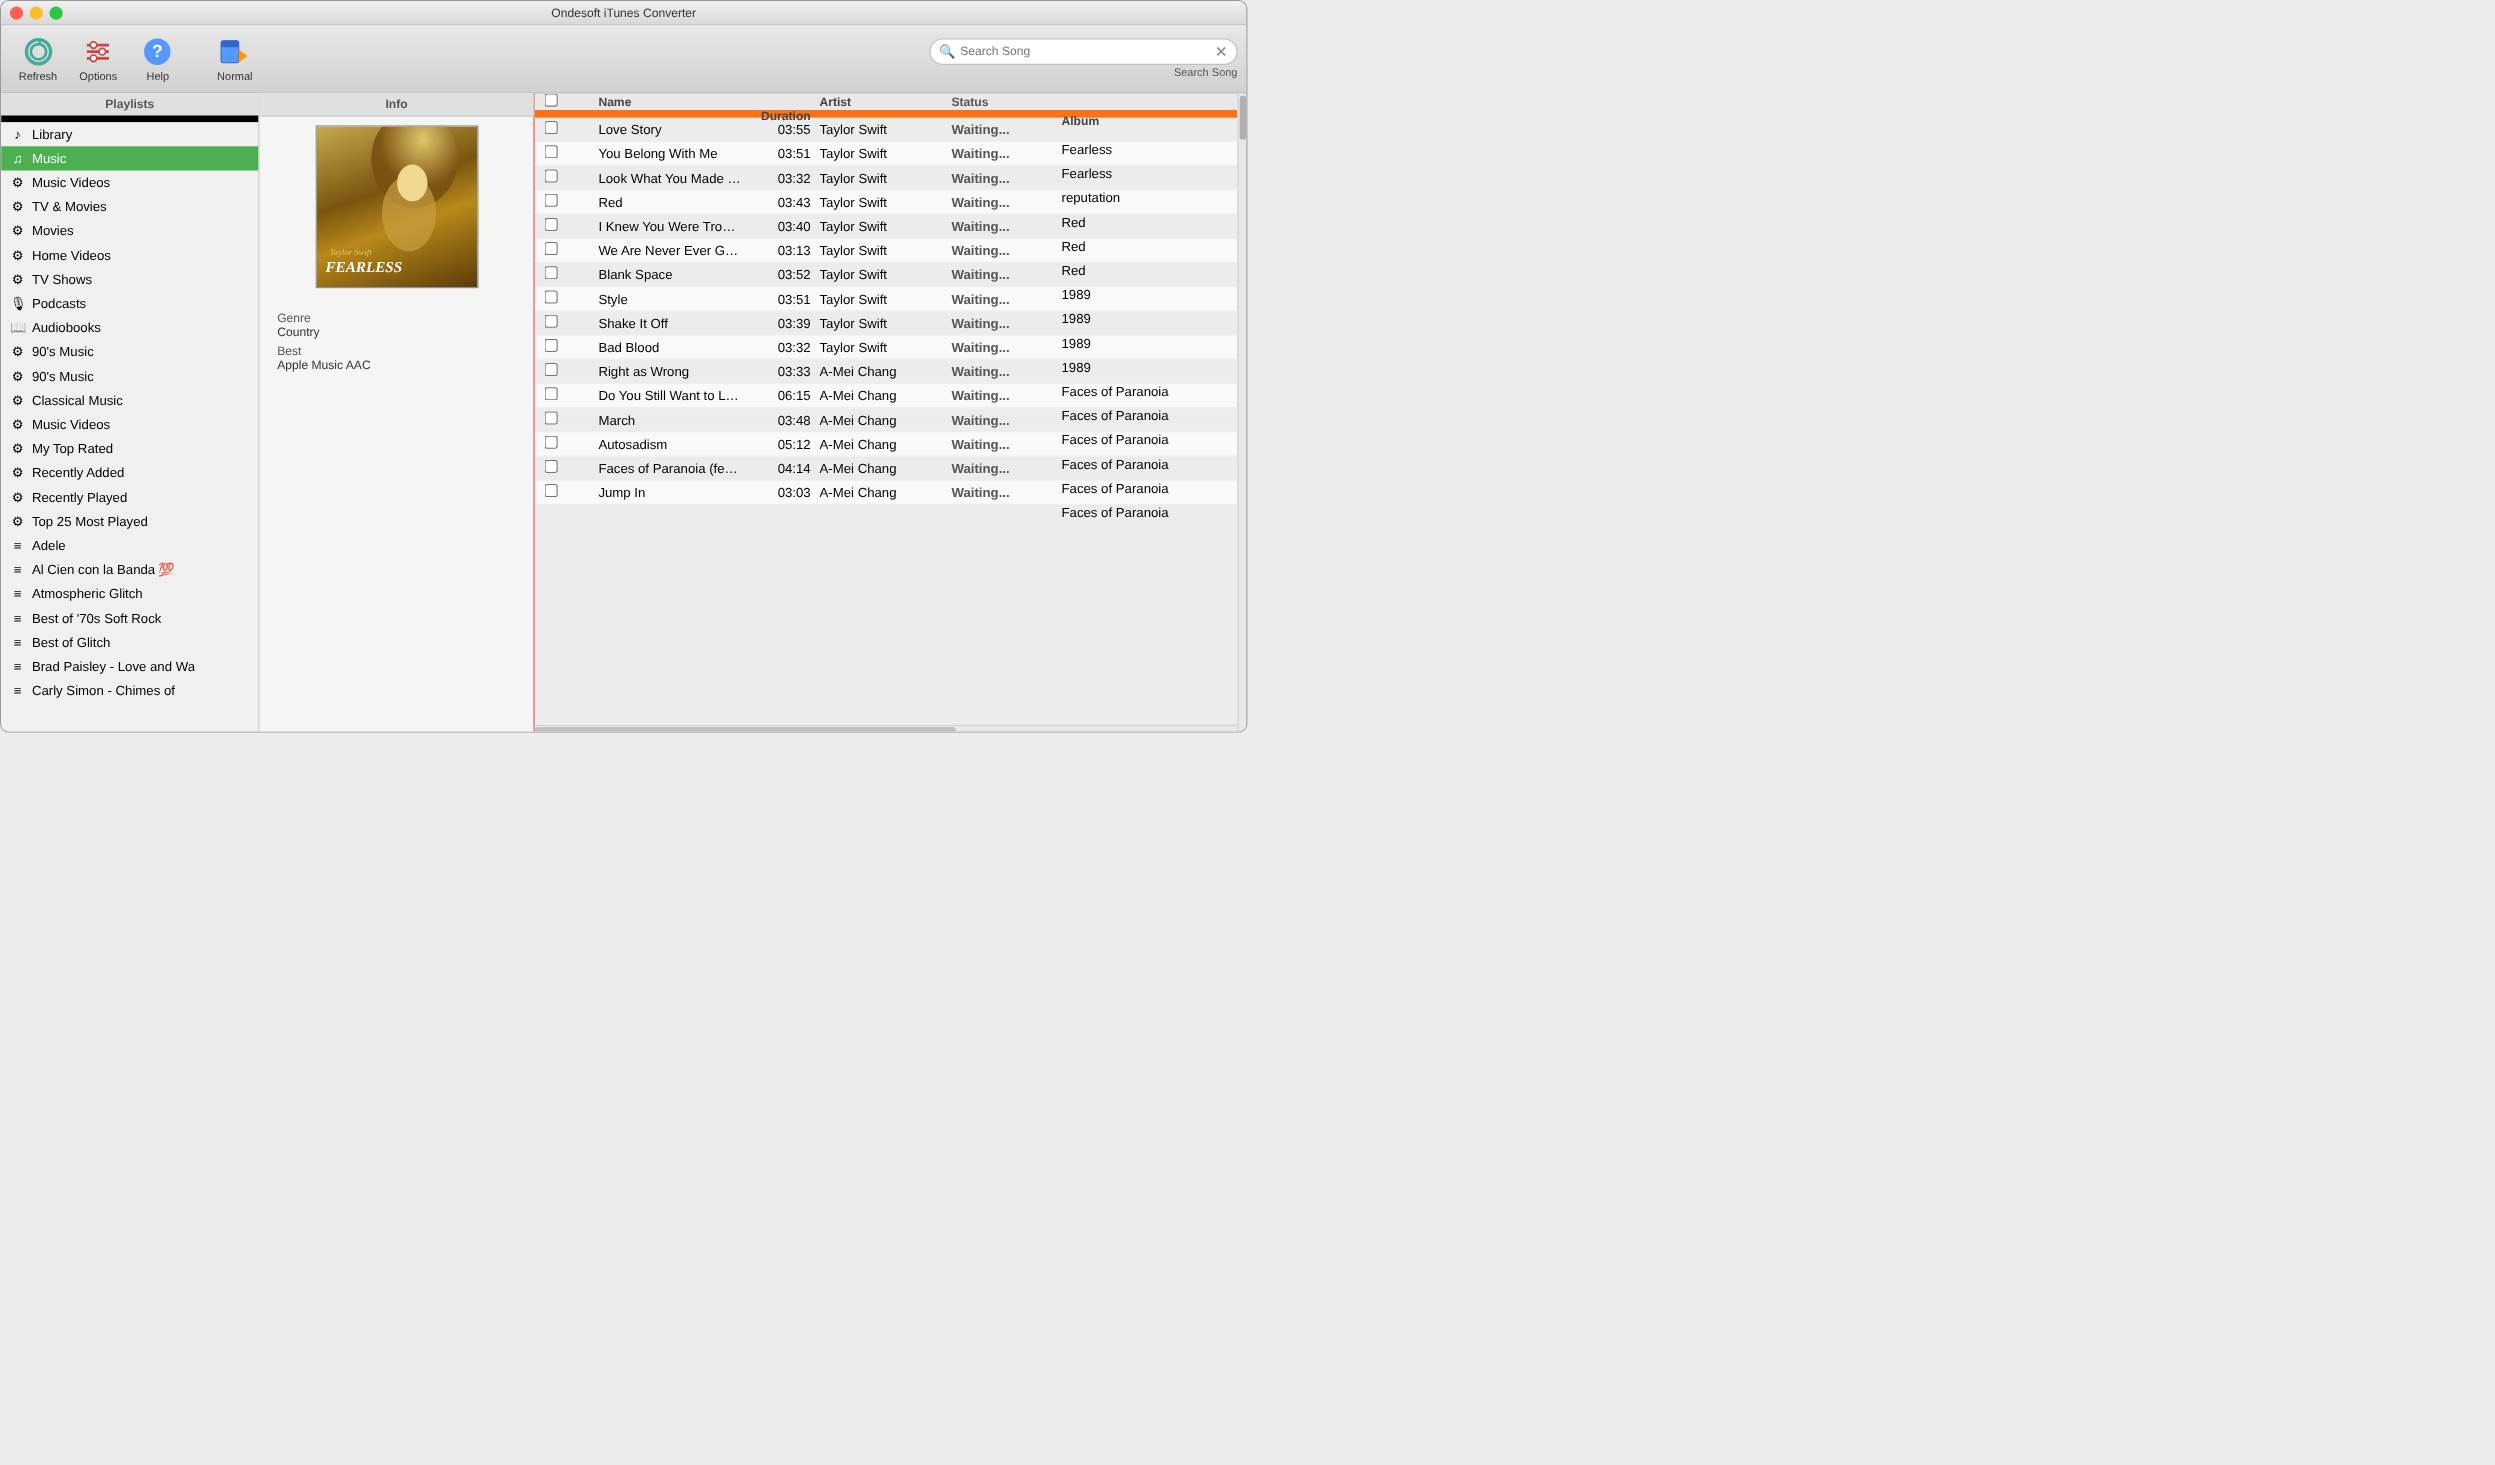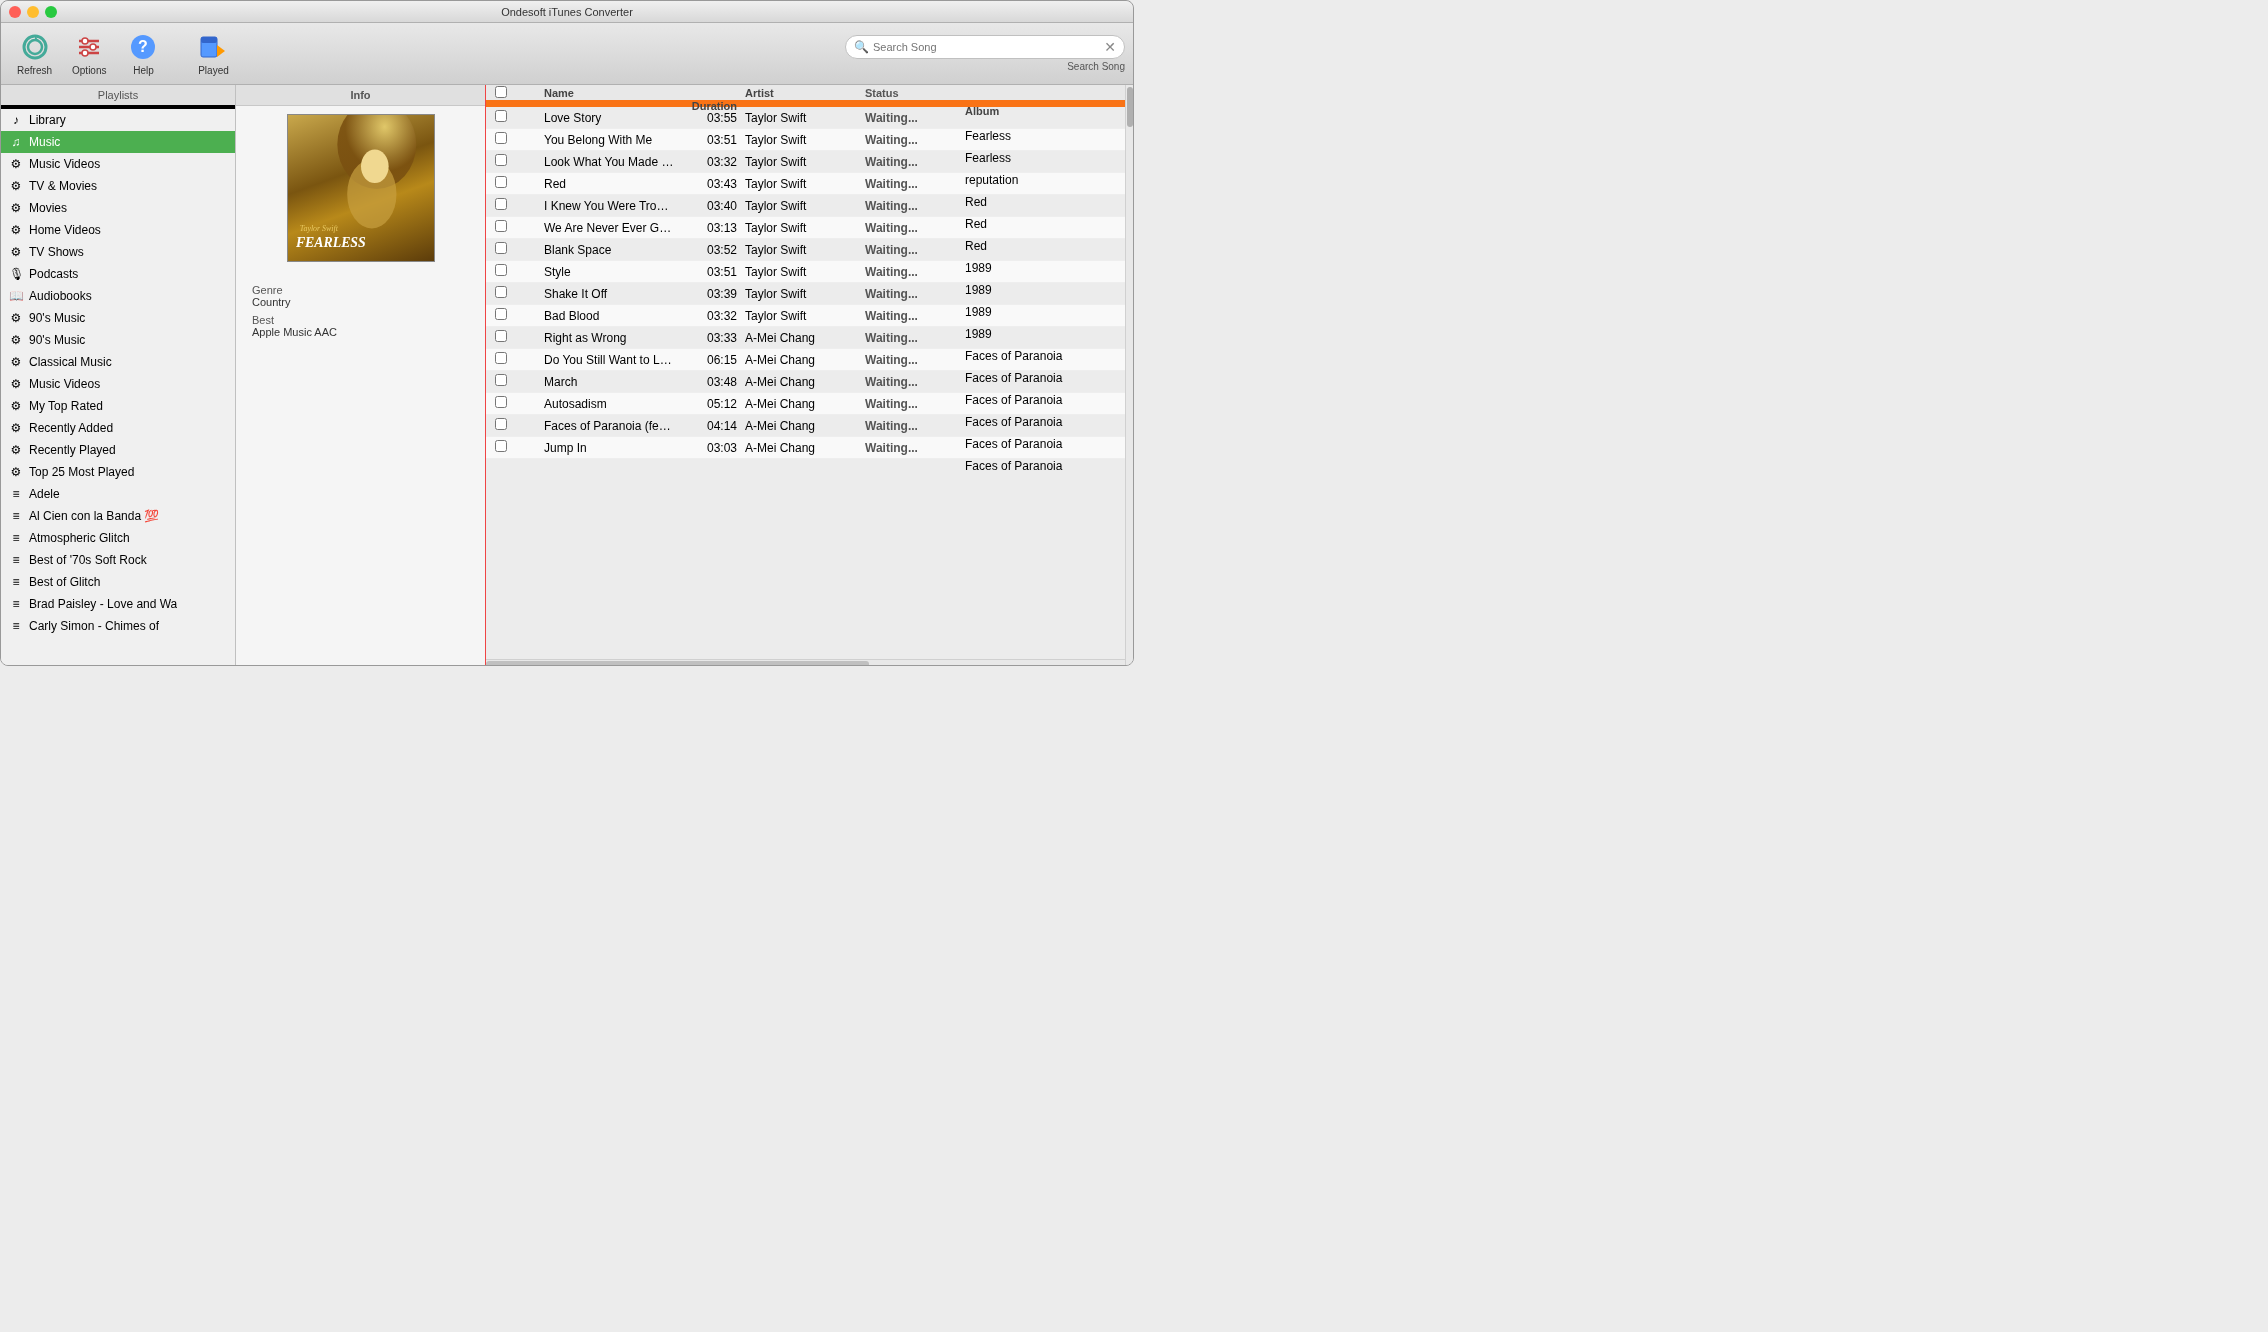--- a/index.html
+++ b/index.html
@@ -107,24 +107,24 @@
     .sidebar {
       width: 235px;
       background: #f0f0f0;
       border-right: 1px solid #c0c0c0;
       overflow-y: auto;
       flex-shrink: 0;
     }
     .sidebar-header {
       text-align: center;
       font-size: 11px;
-      font-weight: 400;
+      font-weight: 700;
       color: #555;
       padding: 4px;
-      border-bottom: 4px solid #000000;
+      border-bottom: 6px solid #000000;
       background: #e0e0e0;
     }
     .sidebar-item {
       display: flex;
       align-items: center;
       padding: 4px 8px;
       cursor: pointer;
       font-size: 12px;
       gap: 6px;
       height: 22px;
@@ -459,21 +459,21 @@
     <span class="toolbar-label">Help</span>
   </button>
   <button class="toolbar-btn" style="margin-left:16px;">
     <div class="toolbar-icon">
       <svg width="28" height="28" viewBox="0 0 28 28">
         <rect x="2" y="4" width="16" height="20" rx="2" fill="#5599ff" stroke="#3366cc" stroke-width="1"></rect>
         <rect x="2" y="4" width="16" height="6" rx="2" fill="#3366cc"></rect>
         <polygon points="18,12 26,18 18,24" fill="#ff9900"></polygon>
       </svg>
     </div>
-    <span class="toolbar-label">Played</span>
+    <span class="toolbar-label">Normal</span>
   </button>
 
   <div class="toolbar-spacer"></div>
 
   <div class="search-area">
     <div class="search-box">
       <span class="search-icon">🔍</span>
       <input type="text" placeholder="Search Song" style="">
       <span class="search-clear">✕</span>
     </div>

